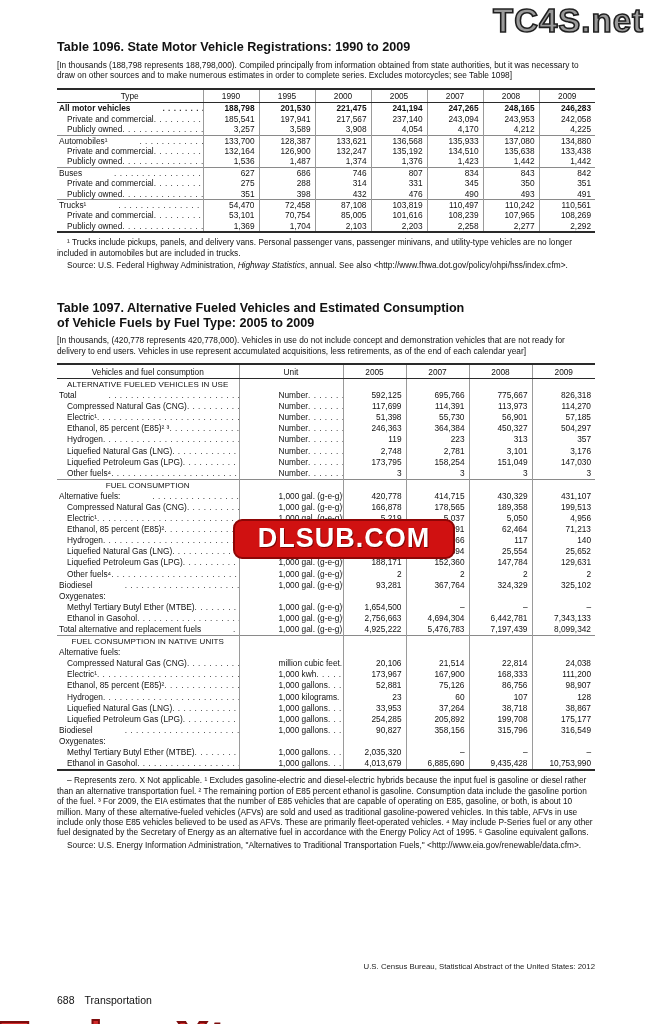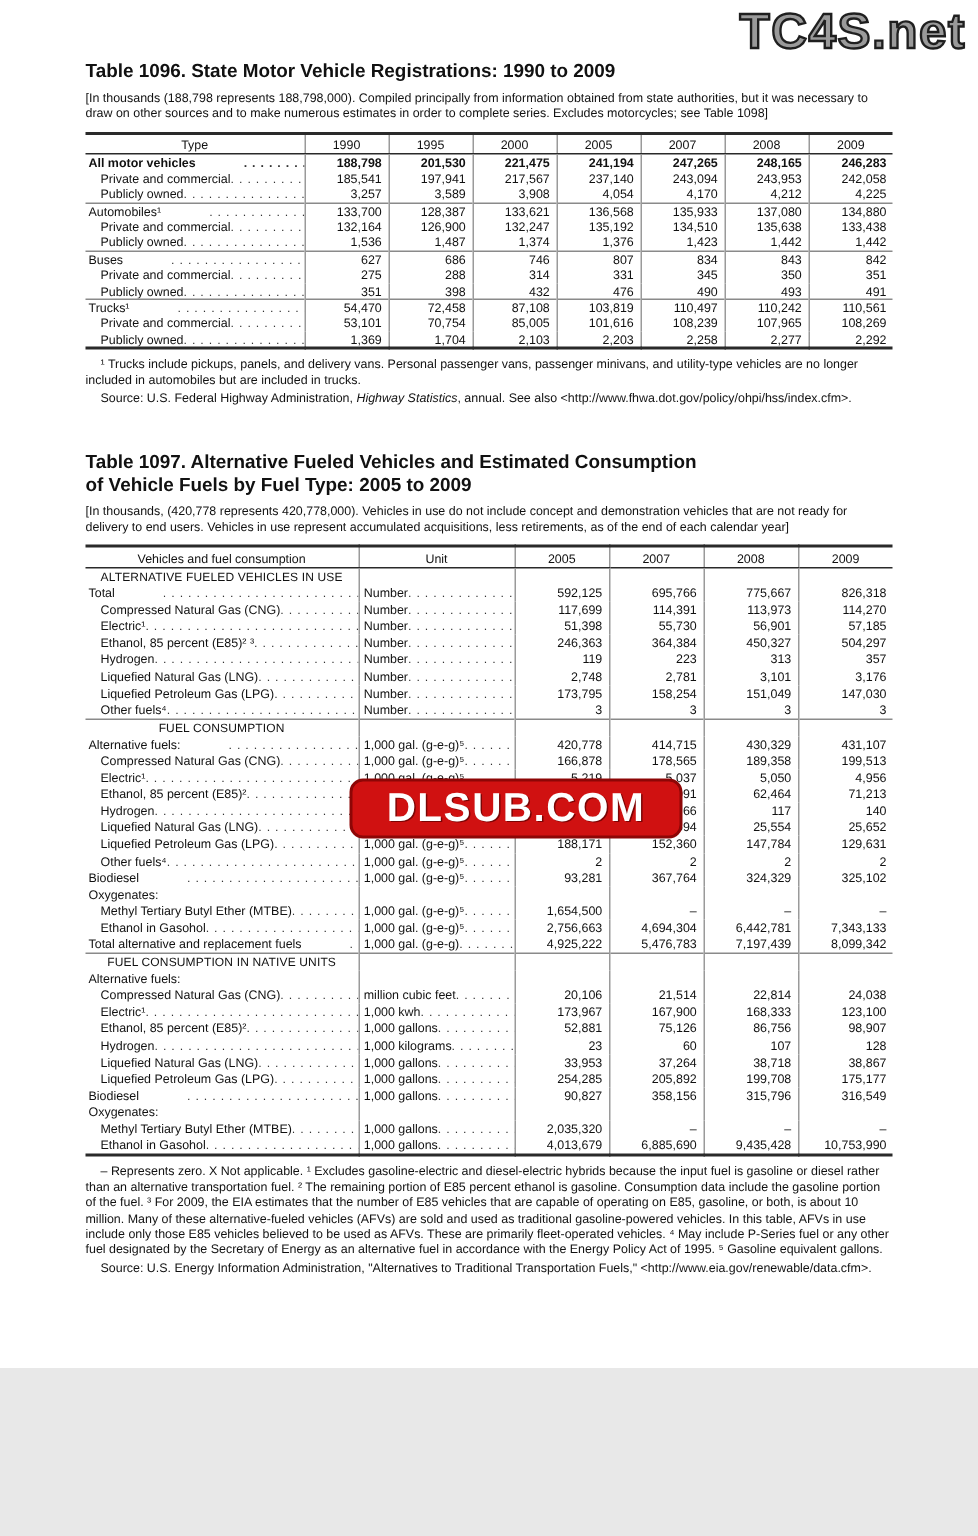--- a/index.html
+++ b/index.html
@@ -1,18 +1,18 @@
 <!DOCTYPE html>
 <html><head>
 <meta charset="utf-8">
 <style>
   * { margin:0; padding:0; box-sizing:border-box; }
   html,body { background:#e8e8e8; }
   body { font-family:"Liberation Sans", sans-serif; color:#111; }
-  .page { position:relative; width:652px; height:912px; background:#fff; overflow:hidden; margin:0 auto;padding-left:17px; }
+  .page { position:relative; width:652px; height:1024px; background:#fff; overflow:hidden; margin:0 auto;padding-left:17px; }
   .content { position:absolute; left:57px; top:40px; width:538px; }
 
   .tbl-title { font-size:12.6px; font-weight:bold; line-height:1.18; margin-bottom:5px; }
   .note { font-size:8.3px; line-height:1.27; margin-bottom:7px; color:#111; }
 
   table { width:538px; border-collapse:collapse; table-layout:fixed;
           border-top:2px solid #2a2a2a; border-bottom:2px solid #2a2a2a; }
   th { font-size:8.3px; font-weight:normal; height:14px; vertical-align:middle;
        text-align:center; border-bottom:1px solid #2a2a2a; padding:0 2px; overflow:hidden; white-space:nowrap; }
   td { font-size:8.3px; vertical-align:middle; padding:0; overflow:hidden; white-space:nowrap; }
@@ -22,21 +22,21 @@
   td.num { text-align:right; padding-right:4px; }
   .b { font-weight:bold; }
   tr.rule-top td { border-top:1px solid #8a8a8a;margin-top:20px; }
 
   .sw { display:flex; width:100%; overflow:hidden; }
   .lbl { white-space:pre; }
   .leader { flex:1; overflow:hidden; white-space:nowrap; color:#333; }
   .leader::before { content:" . . . . . . . . . . . . . . . . . . . . . . . . . . . . . . . . . . . . . . . . . . . . . . . . . ."; letter-spacing:0.5px; }
   .ind0 .sw { padding-left:2px;gap:32px; }
   .ind1 .sw { padding-left:10px; }
-  td.unit .sw { padding-left:3px; }
+  td.unit .sw { padding-left:3px;margin-left:36px; }
   td.section-label { text-align:center; font-size:8px; letter-spacing:0.1px; }
 
   .foot { font-size:8.3px; line-height:1.26; margin-top:4px; text-indent:10px; overflow-wrap:break-word; }
   .src  { font-size:8.3px; line-height:1.26; margin-top:2px; text-indent:10px; overflow-wrap:break-word; }
   .em { font-style:italic; }
   .gap { height:30px; }
 
   .footer-line { position:absolute; left:57px; top:994px; font-size:10.5px; color:#111; }
   .footer-line .sep { display:inline-block; width:10px; }
   .credit { position:absolute; right:57px; top:962px; font-size:7.8px; color:#222; }
@@ -727,21 +727,21 @@
             </td>
             <td class="unit">
               <div class="sw">
                 <span class="lbl">1,000 kwh</span>
                 <span class="leader"></span>
               </div>
             </td>
             <td class="num">173,967</td>
             <td class="num">167,900</td>
             <td class="num">168,333</td>
-            <td class="num">123,100</td>
+            <td class="num">111,200</td>
           </tr>
           <tr>
             <td class="stub ind1">
               <div class="sw">
                 <span class="lbl">Ethanol, 85 percent (E85)²</span>
                 <span class="leader"></span>
               </div>
             </td>
             <td class="unit">
               <div class="sw">

